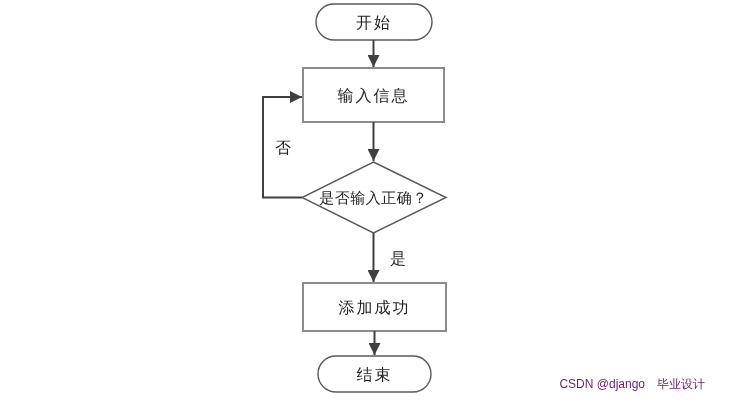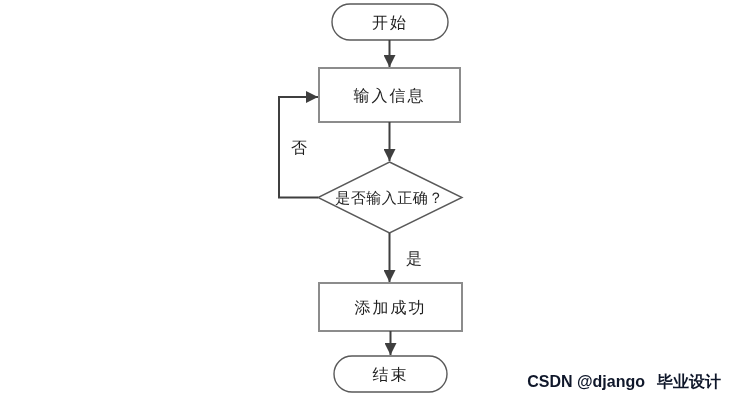--- a/index.html
+++ b/index.html
@@ -8,21 +8,20 @@
     width: 752px;
     height: 400px;
     background: #ffffff;
     overflow: hidden;
     font-family: "Liberation Sans", "DejaVu Sans", sans-serif;
   }
   .canvas {
     position: relative;
     width: 711px;
     height: 400px;
-    padding-left: 16px;
   }
   svg { display: block; }
   svg text {
     fill: #1f1f1f;
     font-family: "Liberation Sans", "DejaVu Sans", sans-serif;
   }
   .node-label {
     font-size: 16px;
     letter-spacing: 2px;
   }
@@ -33,25 +32,24 @@
   .edge-label {
     font-size: 16px;
   }
   .shape {
     fill: #ffffff;
   }
   .watermark {
     position: absolute;
     right: 6px;
     bottom: 7px;
-    font-size: 16px;
-    color: #0f172a;
+    font-size: 12px;
+    color: #701a75;
     white-space: nowrap;
     user-select: none;
-    font-weight: bold;
   }
   .watermark .suffix {
     margin-left: 12px;
   }
 </style>
 </head>
 <body>
 
 <div class="canvas">
   <svg width="752" height="400" viewBox="0 0 752 400">

